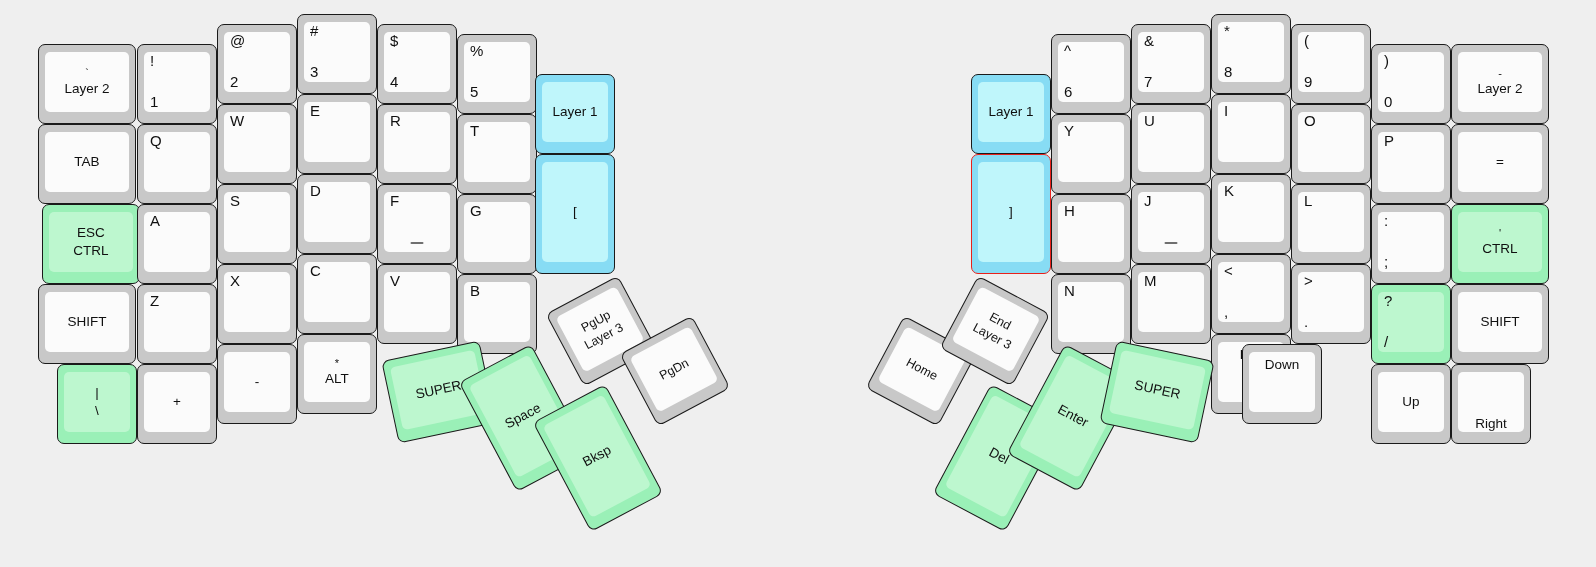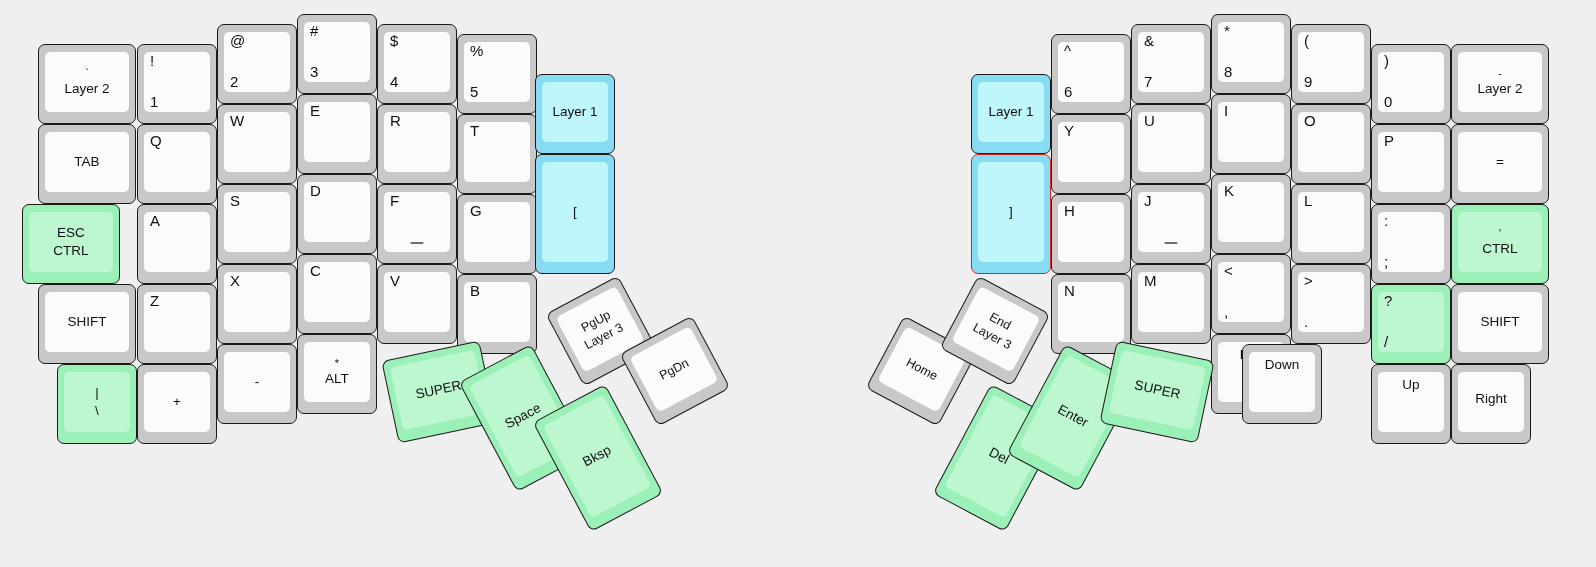--- a/index.html
+++ b/index.html
@@ -96,21 +96,21 @@
       <div class="cap mark">
         <div class="tick">`</div>
         <div class="lbl">Layer 2</div>
       </div>
     </div>
     <div class="key" style="left:38px;top:124px;width:98px;height:80px;">
       <div class="cap">
         <div class="lbl">TAB</div>
       </div>
     </div>
-    <div class="key green" style="left:22px;top:204px;width:98px;height:80px;">
+    <div class="key green" style="left:42px;top:204px;width:98px;height:80px;">
       <div class="cap stack">
         <div class="lbl">ESC</div>
         <div class="lbl">CTRL</div>
       </div>
     </div>
     <div class="key" style="left:38px;top:284px;width:98px;height:80px;">
       <div class="cap">
         <div class="lbl">SHIFT</div>
       </div>
     </div>
@@ -418,21 +418,21 @@
         <div class="bot">;</div>
       </div>
     </div>
     <div class="key green" style="left:1371px;top:284px;width:80px;height:80px;">
       <div class="cap dual">
         <div class="top">?</div>
         <div class="bot">/</div>
       </div>
     </div>
     <div class="key" style="left:1371px;top:364px;width:80px;height:80px;">
-      <div class="cap" style="justify-content:flex-start;padding-top:5px;">
+      <div class="cap" style="justify-content:flex-start;padding-top:22px;">
         <div class="lbl">Up</div>
       </div>
     </div>
 
     <div class="key" style="left:1451px;top:44px;width:98px;height:80px;">
       <div class="cap mark">
         <div class="tick">-</div>
         <div class="lbl">Layer 2</div>
       </div>
     </div>
@@ -446,21 +446,21 @@
         <div class="tick">'</div>
         <div class="lbl">CTRL</div>
       </div>
     </div>
     <div class="key" style="left:1451px;top:284px;width:98px;height:80px;">
       <div class="cap">
         <div class="lbl">SHIFT</div>
       </div>
     </div>
     <div class="key" style="left:1451px;top:364px;width:80px;height:80px;">
-      <div class="cap" style="justify-content:flex-start;padding-top:19px;">
+      <div class="cap" style="justify-content:flex-end;padding-top:5px;">
         <div class="lbl">Right</div>
       </div>
     </div>
 
     <div class="key rot" style="left:880px;top:330px;width:82px;height:82px;transform:rotate(28deg);">
       <div class="cap">
         <div class="lbl small">Home</div>
       </div>
     </div>
     <div class="key rot" style="left:954px;top:290px;width:82px;height:82px;transform:rotate(28deg);">

